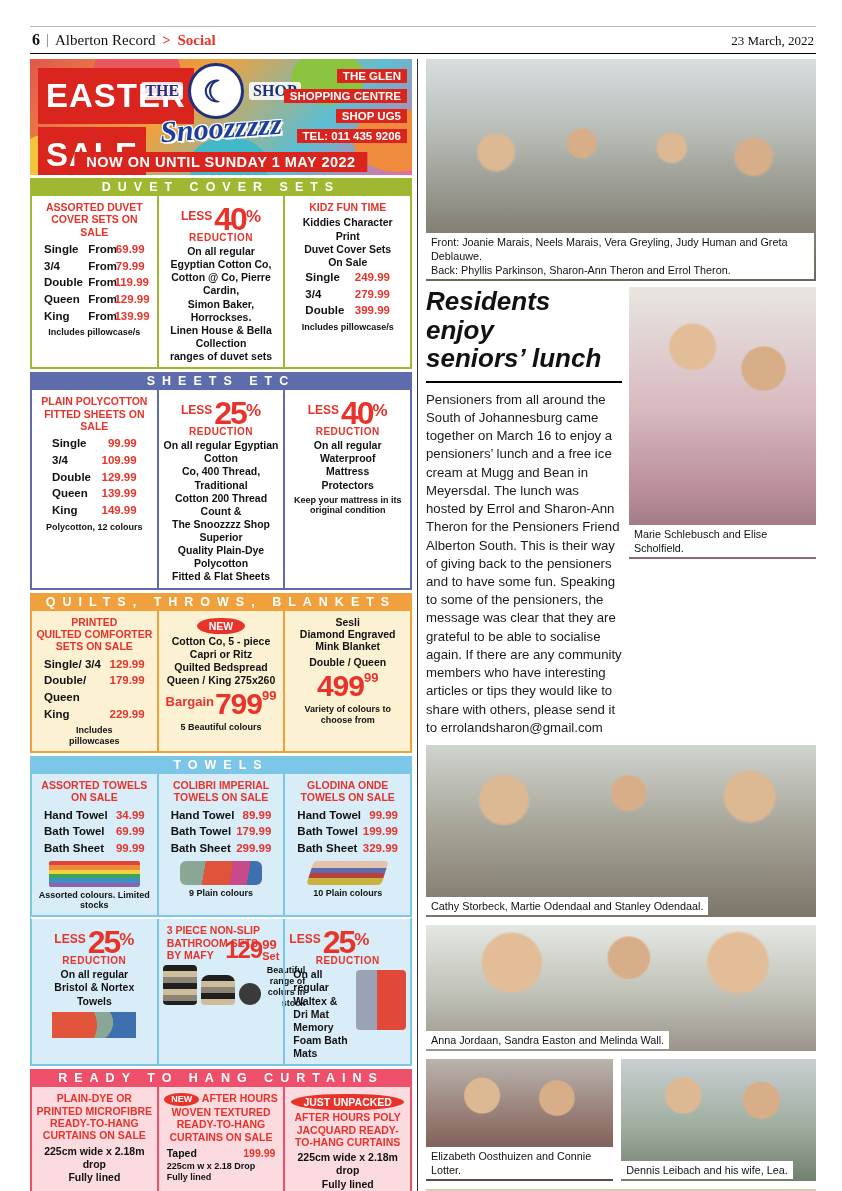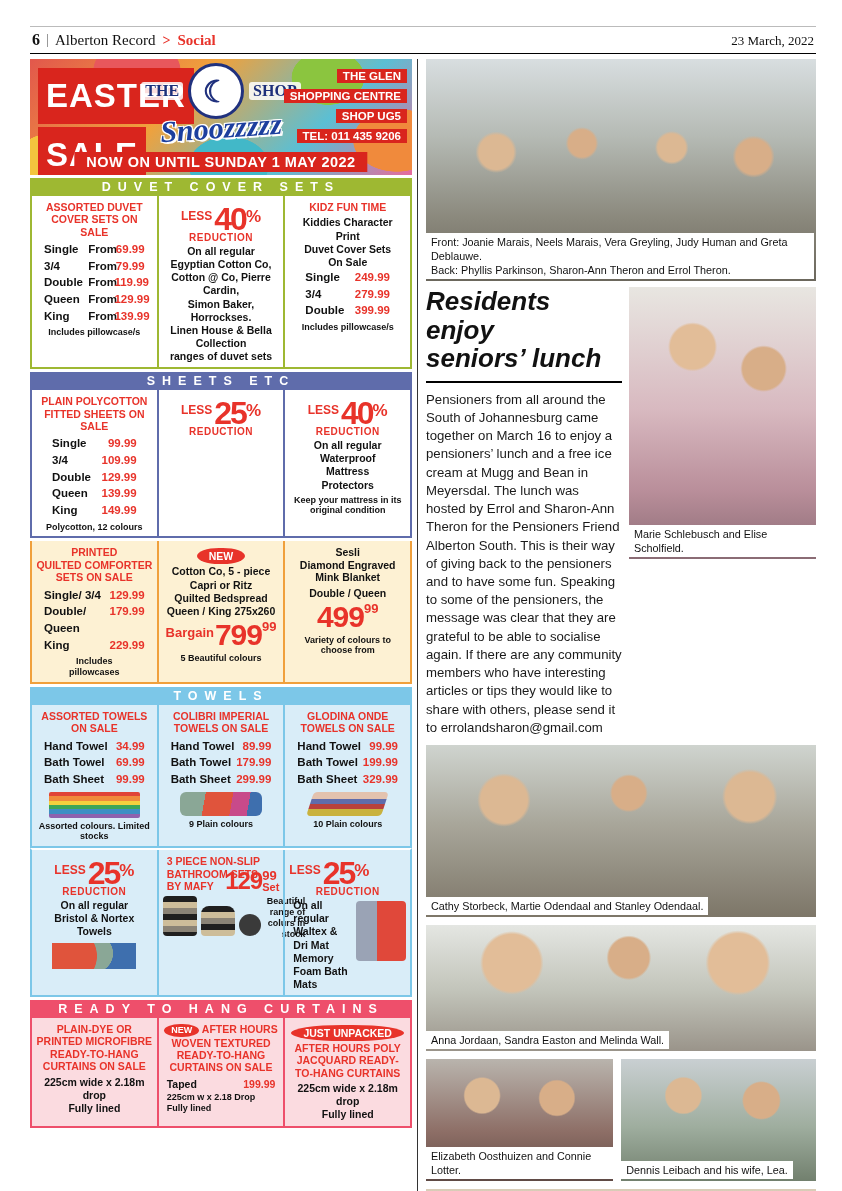--- a/index.html
+++ b/index.html
@@ -264,35 +264,42 @@
               </div>
             <div class="prow2" style="padding:0 16px;">
                 <span>King</span>
                 <span class="prc">149.99</span>
               </div>
             <div class="note">Polycotton, 12 colours</div>
           </div>
           <div class="panel center">
             <div class="lessrow"><span class="l-less">LESS</span><span class="l-num">25</span><span class="l-pct">%</span></div>
             <div class="l-red">REDUCTION</div>
+            <div class="bodybold pre">On all regular Egyptian Cotton
+Co, 400 Thread, Traditional
+Cotton 200 Thread Count &amp;
+The Snoozzzz Shop Superior
+Quality Plain-Dye Polycotton
+Fitted &amp; Flat Sheets</div>
           </div>
           <div class="panel center">
             <div class="lessrow"><span class="l-less">LESS</span><span class="l-num">40</span><span class="l-pct">%</span></div>
             <div class="l-red">REDUCTION</div>
             <div class="bodybold pre">On all regular
 Waterproof
 Mattress
 Protectors</div>
             <div class="note pre">Keep your mattress in its
 original condition</div>
           </div>
         </div>
       </section>
 
       <section class="sec quilts">
+        <div class="sec-h">QUILTS, THROWS, BLANKETS</div>
         <div class="cols">
           <div class="panel">
             <div class="ptitle pre">PRINTED
 QUILTED COMFORTER
 SETS ON SALE</div>
             <div class="prow2">
                 <span>Single/ 3/4</span>
                 <span class="prc">129.99</span>
               </div>
             <div class="prow2">

